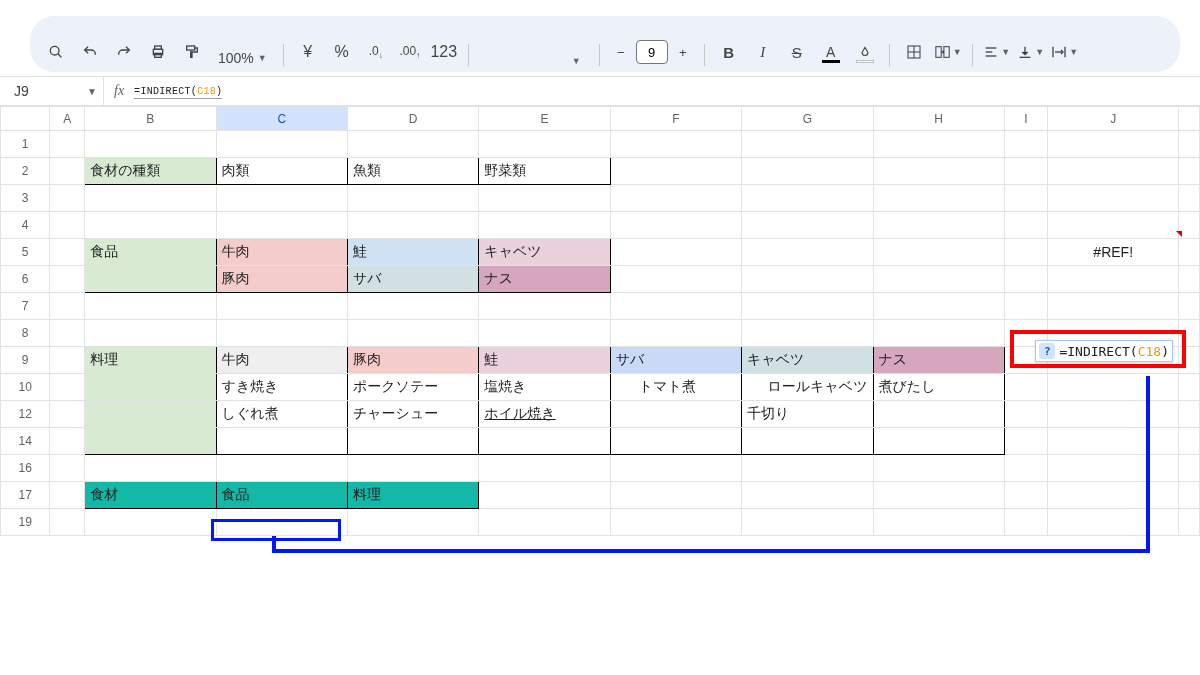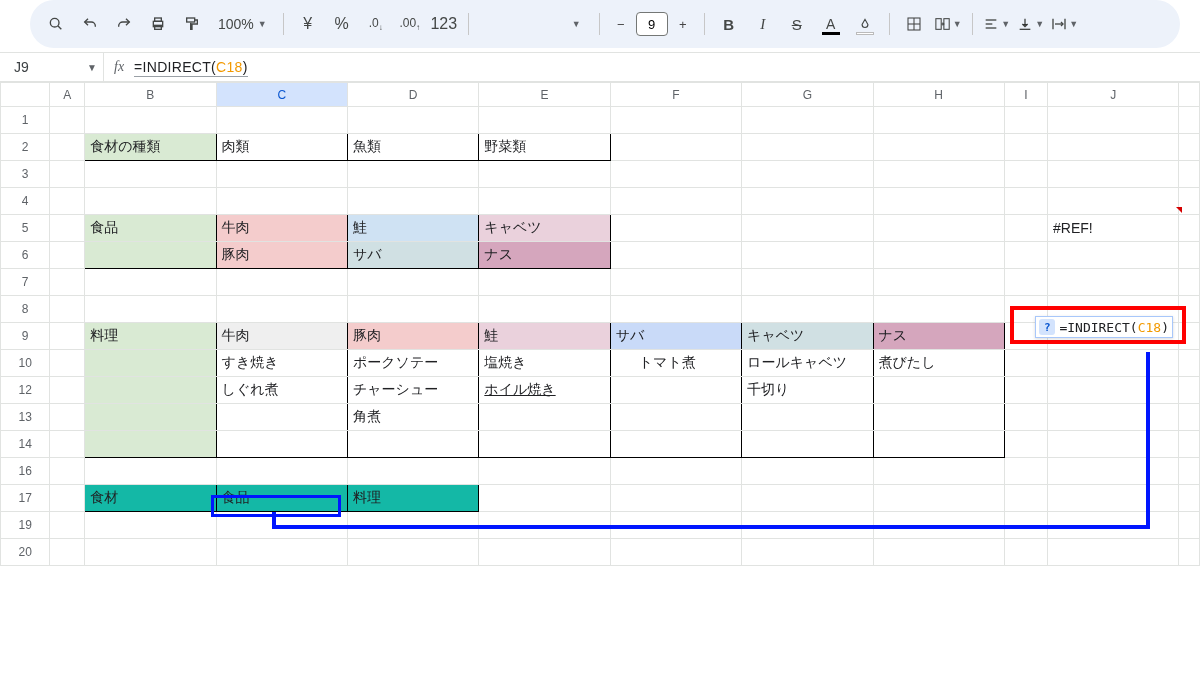--- a/index.html
+++ b/index.html
@@ -10,26 +10,26 @@
     background: #fff;
     width: 1200px;
     height: 675px;
     overflow: hidden;
   }
 
   
   .toolbar {
     background: #edf2fa;
     border-radius: 24px;
-    margin: 0 20px 4px 30px;
+    margin: 16px 20px 4px 30px;
     padding: 6px 12px;
     display: flex;
-    align-items: center;
+    align-items: flex-end;
     gap: 6px;
-    height: 48px;
+    height: 56px;
   }
   .toolbar .tb-btn {
     width: 28px; height: 28px;
     display: flex; align-items: center; justify-content: center;
     border-radius: 4px;
     color: #444746;
     cursor: pointer;
     font-size: 16px;
   }
   .toolbar .sep { width:1px; height:22px; background:#c7c7c7; margin:0 4px; }
@@ -59,21 +59,21 @@
     padding:0 0 0 8px;
     background:#fff;
   }
   .namebox {
     width:96px; font-size:14px; color:#3c4043;
     display:flex; align-items:center; justify-content:space-between;
     padding:0 6px; border-right:1px solid #e1e3e1; height:100%;
   }
   .namebox .caret { color:#5f6368; font-size:10px; }
   .fx-label { font-style:italic; font-family:"Times New Roman",serif; color:#5f6368; padding:0 10px; font-size:14px; }
-  .formula { font-family:Liberation Sans, sans-serif; font-size:14px; color:#202124; letter-spacing:0.3px; }
+  .formula { font-family:Liberation Mono, monospace; font-size:10px; color:#202124; letter-spacing:0.3px; }
   .formula .ref { color:#f29900; }
   .formula .underline { border-bottom:1px solid #9aa0a6; padding-bottom:1px; }
 
   
   .grid-wrapper { position:relative; }
   table.grid {
     border-collapse:collapse;
     table-layout:fixed;
     width:1200px;
   }
@@ -101,21 +101,21 @@
   .colC-hdr { background:#d3e3fd !important; color:#0b57d0 !important; }
 
   col.colA { width:34px; }
   col.colB { width:128px; }
   col.colCDEF { width:128px; }
   col.colGH { width:128px; }
   col.colI { width:42px; }
   col.colJ { width:128px; }
   col.colK { width:20px; }
   .cell { padding:3px 5px; text-align:left; }
-  .cell.r { text-align:left; }
+  .cell.r { text-align:center; }
 
   
   .green1 { background:#d9ead3; }
   .green2 { background:#14b8a6; }
   .pinkC5 { background:#f4cccc; }
   .blueD5 { background:#cfe2f3; }
   .pinkE5 { background:#ead1dc; }
   .pinkC6 { background:#f4cccc; }
   .blueD6 { background:#d0e0e3; }
   .purpE6 { background:#d5a6bd; }
@@ -470,55 +470,41 @@
           <td class="cell"></td>
         </tr>
         <tr>
           <th class="rowhdr">10</th>
           <td class="cell"></td>
           <td class="cell green1" style="border-right:1px solid #000;border-left:1px solid #000;"></td>
           <td class="cell" style="border-right:1px solid #000;border-left:1px solid #000;">すき焼き</td>
           <td class="cell" style="border-right:1px solid #000;border-left:1px solid #000;">ポークソテー</td>
           <td class="cell" style="border-right:1px solid #000;border-left:1px solid #000;">塩焼き</td>
           <td class="cell" style="border-right:1px solid #000;border-left:1px solid #000;padding-left:28px;">トマト煮</td>
-          <td class="cell" style="border-right:1px solid #000;border-left:1px solid #000;">ロールキャベツ</td>
+          <td class="cell" style="border-right:1px solid #000;border-left:1px solid #000;text-align:right;">ロールキャベツ</td>
           <td class="cell" style="border-right:1px solid #000;border-left:1px solid #000;">煮びたし</td>
           <td class="cell"></td>
           <td class="cell"></td>
           <td class="cell"></td>
         </tr>
         <tr>
           <th class="rowhdr">12</th>
           <td class="cell"></td>
           <td class="cell green1" style="border-right:1px solid #000;border-left:1px solid #000;"></td>
           <td class="cell" style="border-right:1px solid #000;border-left:1px solid #000;">しぐれ煮</td>
           <td class="cell" style="border-right:1px solid #000;border-left:1px solid #000;">チャーシュー</td>
           <td class="cell" style="border-right:1px solid #000;border-left:1px solid #000;text-decoration:underline;">ホイル焼き</td>
           <td class="cell" style="border-right:1px solid #000;border-left:1px solid #000;"></td>
           <td class="cell" style="border-right:1px solid #000;border-left:1px solid #000;">千切り</td>
           <td class="cell" style="border-right:1px solid #000;border-left:1px solid #000;"></td>
           <td class="cell"></td>
           <td class="cell"></td>
           <td class="cell"></td>
         </tr>
         <tr>
-          <th class="rowhdr">13</th>
-          <td class="cell"></td>
-          <td class="cell green1" style="border-right:1px solid #000;border-left:1px solid #000;"></td>
-          <td class="cell" style="border-right:1px solid #000;border-left:1px solid #000;"></td>
-          <td class="cell" style="border-right:1px solid #000;border-left:1px solid #000;">角煮</td>
-          <td class="cell" style="border-right:1px solid #000;border-left:1px solid #000;"></td>
-          <td class="cell" style="border-right:1px solid #000;border-left:1px solid #000;"></td>
-          <td class="cell" style="border-right:1px solid #000;border-left:1px solid #000;"></td>
-          <td class="cell" style="border-right:1px solid #000;border-left:1px solid #000;"></td>
-          <td class="cell"></td>
-          <td class="cell"></td>
-          <td class="cell"></td>
-        </tr>
-        <tr>
           <th class="rowhdr">14</th>
           <td class="cell"></td>
           <td class="cell green1" style="border-right:1px solid #000;border-bottom:1px solid #000;border-left:1px solid #000;"></td>
           <td class="cell" style="border-right:1px solid #000;border-bottom:1px solid #000;border-left:1px solid #000;"></td>
           <td class="cell" style="border-right:1px solid #000;border-bottom:1px solid #000;border-left:1px solid #000;"></td>
           <td class="cell" style="border-right:1px solid #000;border-bottom:1px solid #000;border-left:1px solid #000;"></td>
           <td class="cell" style="border-right:1px solid #000;border-bottom:1px solid #000;border-left:1px solid #000;"></td>
           <td class="cell" style="border-right:1px solid #000;border-bottom:1px solid #000;border-left:1px solid #000;"></td>
           <td class="cell" style="border-right:1px solid #000;border-bottom:1px solid #000;border-left:1px solid #000;"></td>
           <td class="cell"></td>
@@ -548,34 +534,20 @@
           <td class="cell"></td>
           <td class="cell"></td>
           <td class="cell"></td>
           <td class="cell"></td>
           <td class="cell"></td>
           <td class="cell"></td>
           <td class="cell"></td>
         </tr>
         <tr>
           <th class="rowhdr">19</th>
-          <td class="cell"></td>
-          <td class="cell"></td>
-          <td class="cell"></td>
-          <td class="cell"></td>
-          <td class="cell"></td>
-          <td class="cell"></td>
-          <td class="cell"></td>
-          <td class="cell"></td>
-          <td class="cell"></td>
-          <td class="cell"></td>
-          <td class="cell"></td>
-        </tr>
-        <tr>
-          <th class="rowhdr">20</th>
           <td class="cell"></td>
           <td class="cell"></td>
           <td class="cell"></td>
           <td class="cell"></td>
           <td class="cell"></td>
           <td class="cell"></td>
           <td class="cell"></td>
           <td class="cell"></td>
           <td class="cell"></td>
           <td class="cell"></td>

